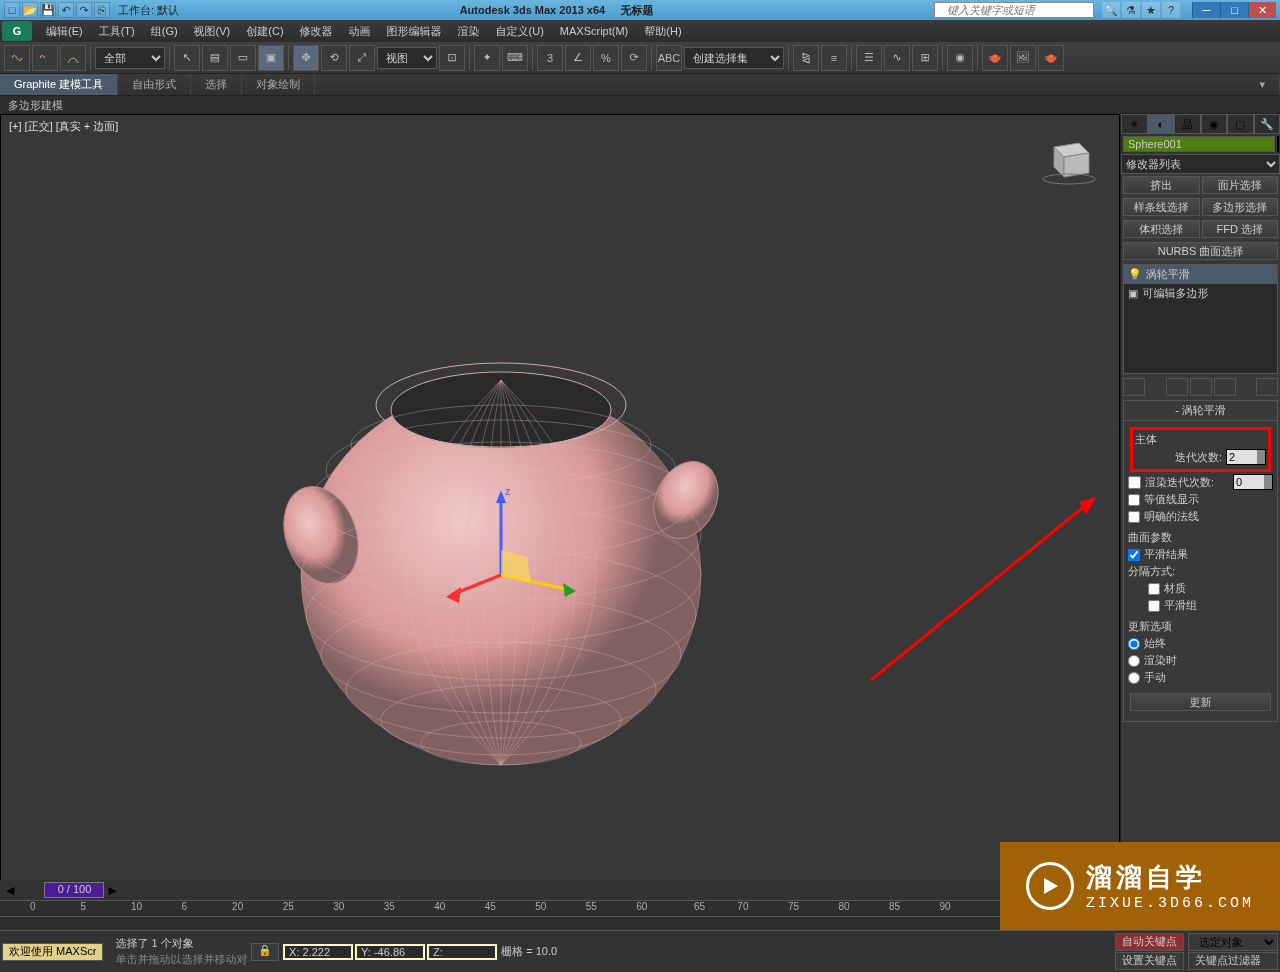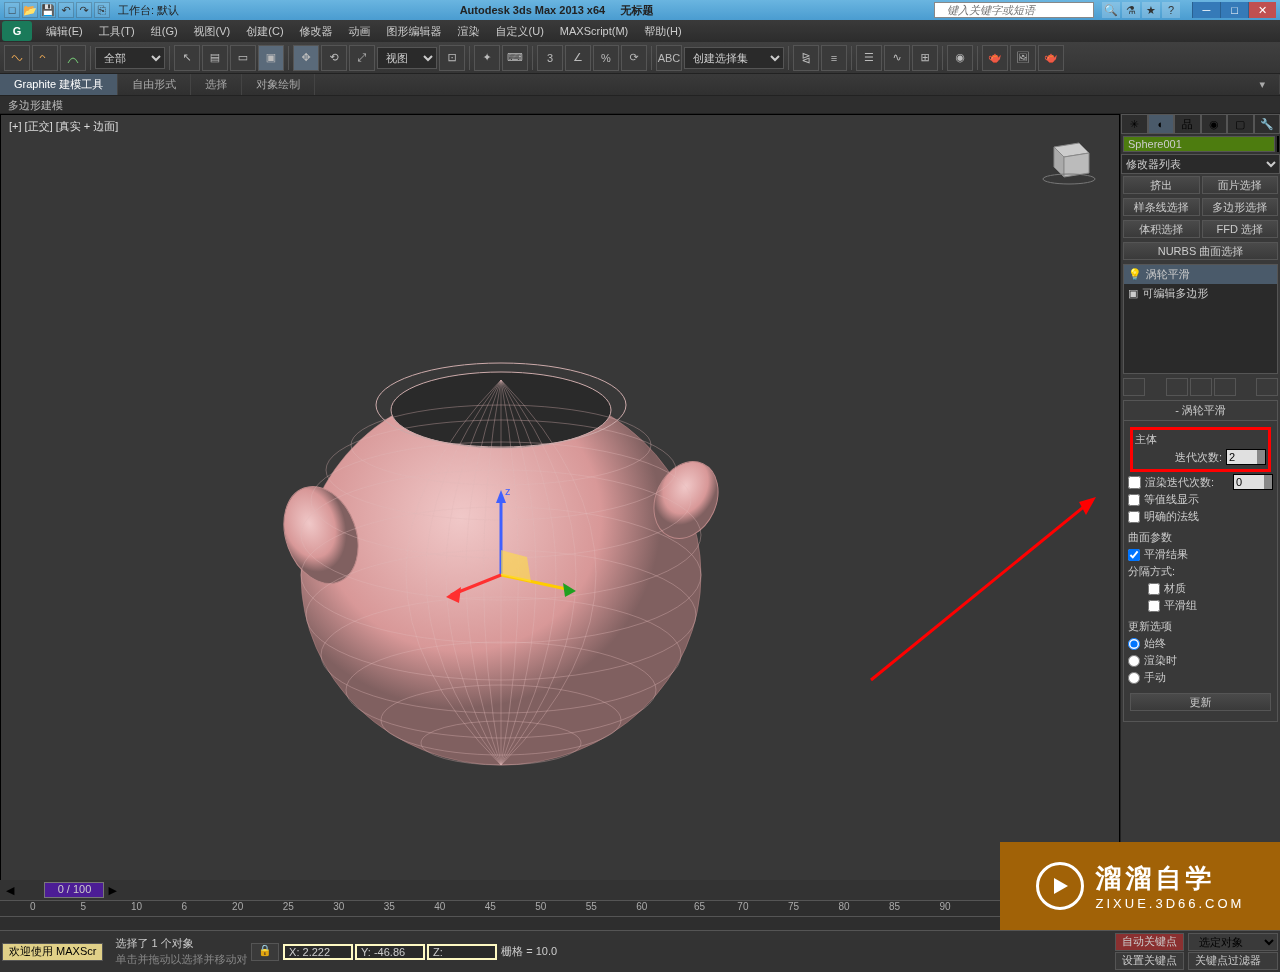--- a/index.html
+++ b/index.html
@@ -86,21 +86,21 @@
 .statusbar .sb-btn { height:18px; padding:0 6px; background:#3a3a3a; border:1px solid #555; }
 .statusbar .coords { display:flex; gap:2px; }
 .statusbar .coords .c { background:#2a2a2a;border:2px solid #fef9c3;padding:0 4px;width:70px; }
 .statusbar .col { display:flex;flex-direction:column;gap:1px; }
 
 
 .watermark { position:absolute; bottom:42px; right:0; width:280px; height:88px; background:#a16207; display:flex;align-items:center;justify-content:center;color:#fff; }
 .watermark .logo-circle { width:48px;height:48px;border:3px solid #fff;border-radius:50%;display:flex;align-items:center;justify-content:center;margin-right:12px; }
 .watermark .txt { display:flex;flex-direction:column; }
 .watermark .txt .big { font-size:26px;font-weight:bold;letter-spacing:4px; }
-.watermark .txt .sm { font-size:13px;letter-spacing:3px; }
+.watermark .txt .sm { font-size:15px;letter-spacing:3px;font-family:Liberation Mono, monospace; }
 </style>
 </head>
 <body>
 
 <div class="titlebar">
   <div class="qat">
     <div class="ic">□</div>
     <div class="ic">📂</div>
     <div class="ic">💾</div>
     <div class="ic">↶</div>

